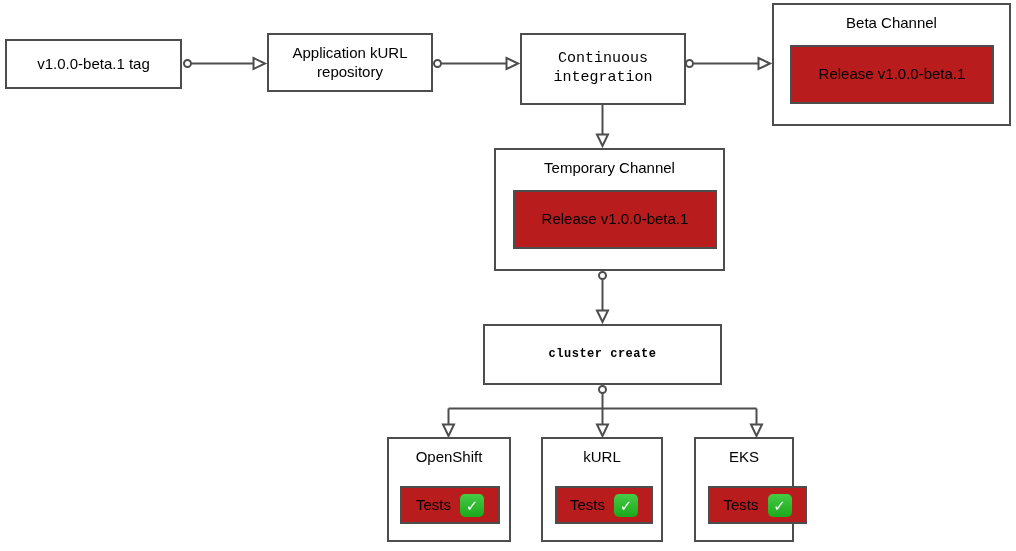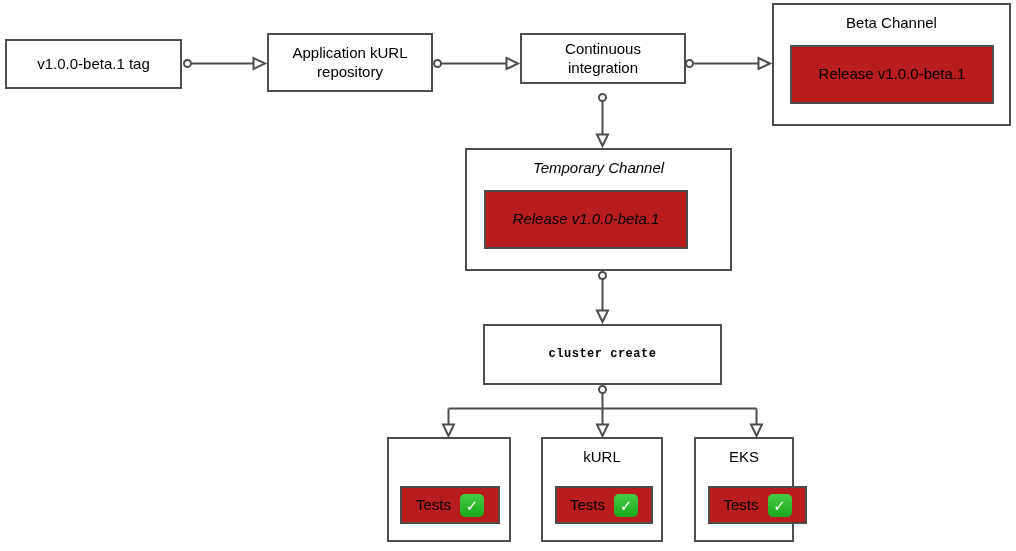--- a/index.html
+++ b/index.html
@@ -150,43 +150,44 @@
   </svg>
 
   <div class="node leaf" style="left:5px; top:39px; width:177px; height:50px;">
     <span>v1.0.0-beta.1 tag</span>
   </div>
 
   <div class="node leaf" style="left:267px; top:33px; width:166px; height:59px;">
     <span>Application kURL repository</span>
   </div>
 
-  <div class="node leaf" style="left:520px; top:33px; width:166px; height:51px;">
+  <div class="node leaf" style="left:520px; top:33px; width:166px; height:72px;font-family:Liberation Mono, monospace;">
     <span>Continuous integration</span>
   </div>
 
   <div class="node container-node" style="left:772px; top:3px; width:239px; height:123px;">
     <div class="container-title">Beta Channel</div>
     <div class="inner-box" style="left:16px; top:40px; width:204px; height:59px;">
       <span>Release v1.0.0-beta.1</span>
     </div>
   </div>
 
-  <div class="node container-node" style="left:465px; top:148px; width:267px; height:123px;font-style:italic;">
+  <div class="node container-node" style="left:494px; top:148px; width:231px; height:123px;">
     <div class="container-title">Temporary Channel</div>
     <div class="inner-box" style="left:17px; top:40px; width:204px; height:59px;">
       <span>Release v1.0.0-beta.1</span>
     </div>
   </div>
 
   <div class="node leaf" style="left:483px; top:324px; width:239px; height:61px;">
     <span class="mono-label">cluster create</span>
   </div>
 
   <div class="node container-node" style="left:387px; top:437px; width:124px; height:105px;">
+    <div class="container-title">OpenShift</div>
     <div class="inner-box" style="left:11px; top:47px; width:100px; height:38px;">
       <div class="tests-row">
         <span>Tests</span>
         <span class="check-icon">✓</span>
       </div>
     </div>
   </div>
 
   <div class="node container-node" style="left:541px; top:437px; width:122px; height:105px;">
     <div class="container-title">kURL</div>

